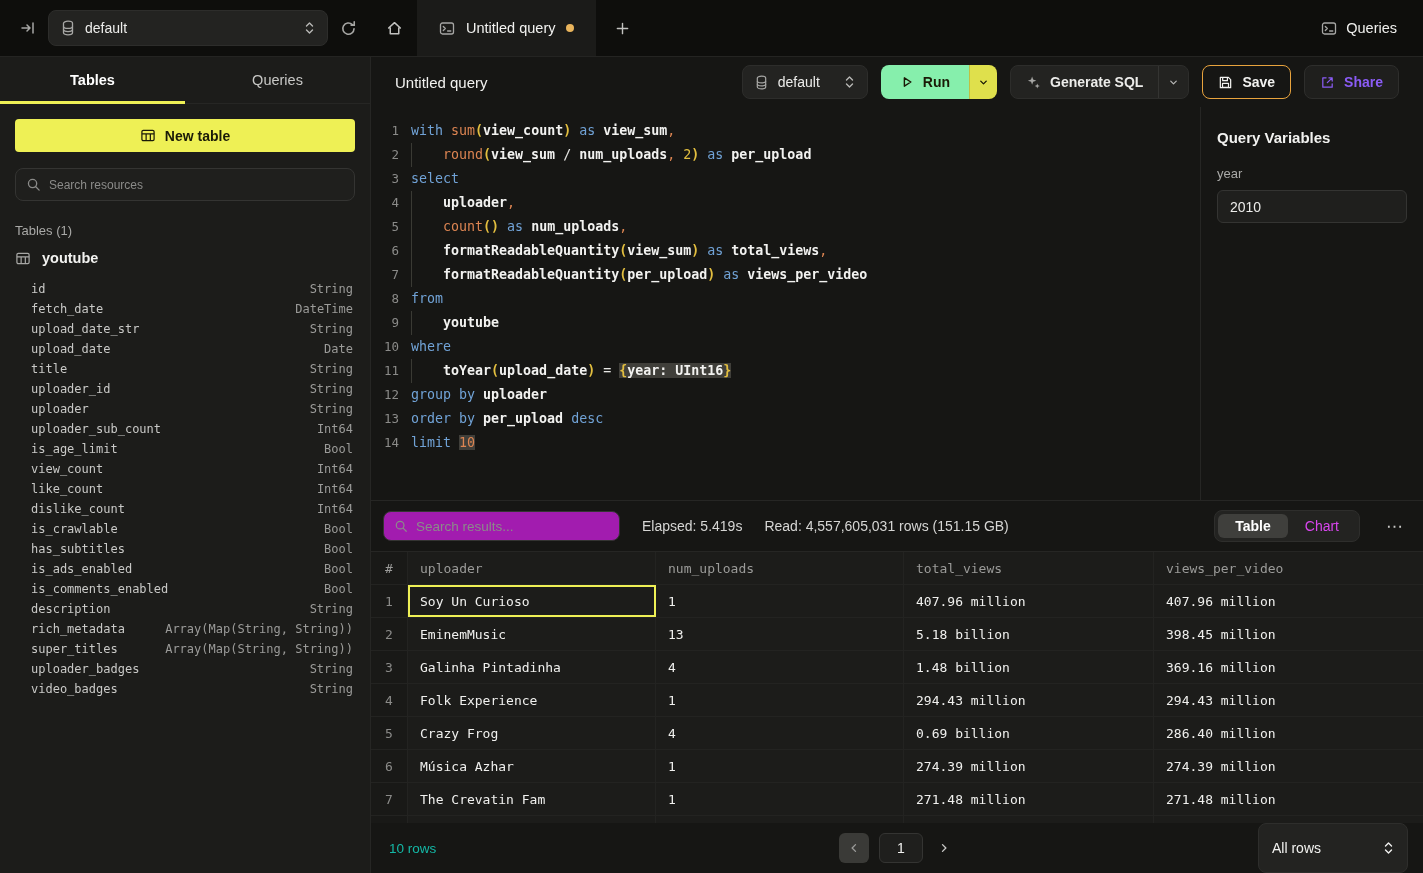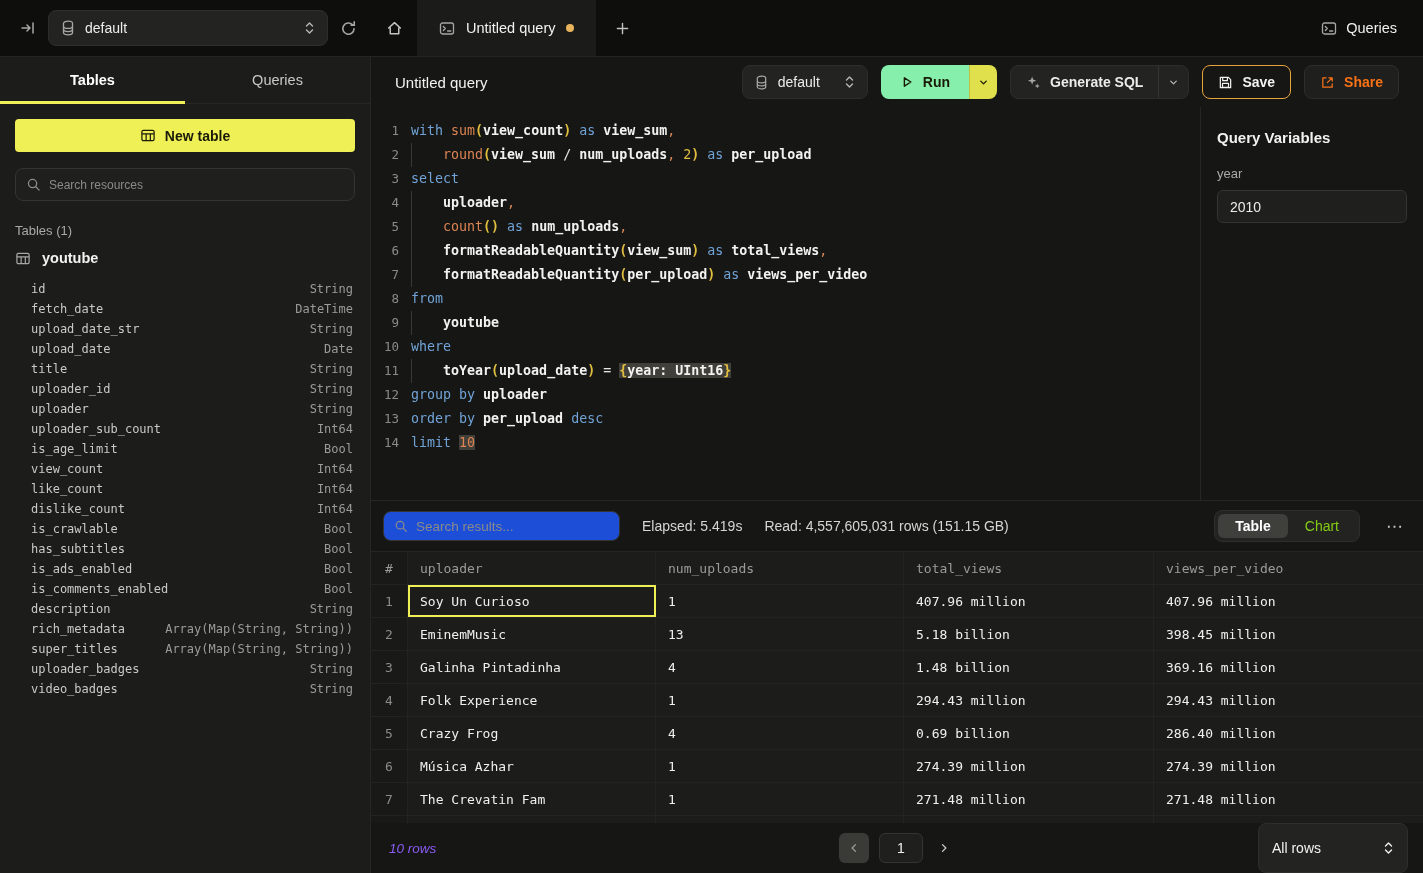--- a/index.html
+++ b/index.html
@@ -59,21 +59,21 @@
   .run-btn{ height:34px; display:flex; border-radius:8px; overflow:hidden; }
   .run-main{ display:flex; align-items:center; gap:9px; padding:0 19px; background:#86efac; color:#1a1a06; font-weight:600; }
   .run-caret{ width:28px; display:flex; align-items:center; justify-content:center; background:#dfe04c;
               color:#1a1a06; border-left:1px solid rgba(0,0,0,.14); }
   .gen-btn{ height:34px; display:flex; align-items:stretch; border-radius:8px; background:#232321; border:1px solid #2d2d2b; }
   .gen-main{ display:flex; align-items:center; gap:9px; padding:0 15px; font-weight:600; }
   .gen-caret{ width:30px; display:flex; align-items:center; justify-content:center; color:#b8b8b6; border-left:1px solid #343432; }
   .save-btn{ height:34px; border-radius:8px; border:1.5px solid #e8a33d; display:flex; align-items:center; gap:9px;
              padding:0 15px; font-weight:600; color:#f2f2f0; }
   .share-btn{ height:34px; border-radius:8px; background:#1f1f1d; border:1px solid #2e2e2c; display:flex;
-              align-items:center; gap:9px; padding:0 15px; font-weight:600; color:#f97316; }
+              align-items:center; gap:9px; padding:0 15px; font-weight:600; color:#8b5cf6; }
 
   
   .workspace{ flex:1; display:flex; min-height:0; border-bottom:1px solid #262624; }
   .editor{ flex:1; min-width:0; padding-top:12px; overflow:hidden;
            font-family:"DejaVu Sans Mono",monospace; font-size:13.3px; }
   .code-line{ display:flex; height:24px; line-height:24px; }
   .gutter{ flex:0 0 28px; text-align:right; color:#8b8b89; font-size:12.5px; }
   .code{ padding-left:12px; white-space:pre; }
   .tk-k{ color:#71a3d7; }
   .tk-f{ color:#dd8552; }
@@ -89,44 +89,44 @@
 
   .varpanel{ flex:0 0 223px; border-left:1px solid #262624; padding:22px 16px; }
   .vp-title{ font-size:15px; font-weight:600; color:#f2f2f0; margin-bottom:20px; }
   .vp-label{ font-size:13px; color:#a9a9a7; margin-bottom:9px; }
   .vp-input{ width:100%; height:33px; background:#1f1f1d; border:1px solid #343432; border-radius:6px;
              color:#ececea; font-size:14px; padding:0 12px; font-family:"Liberation Sans",sans-serif; }
 
   
   .results{ display:flex; flex-direction:column; }
   .results-toolbar{ flex:0 0 50px; display:flex; align-items:center; gap:22px; padding:0 15px 0 12px; }
-  .results-search{ width:237px; height:30px; border-radius:8px; background:#1d4ed8; border:1px solid #343432;
+  .results-search{ width:237px; height:30px; border-radius:8px; background:#a21caf; border:1px solid #343432;
                    display:flex; align-items:center; gap:8px; padding:0 10px; color:#8b8b89; }
   .results-search input{ flex:1; min-width:0; background:transparent; border:none; color:#e8e8e6; font-size:13.5px; }
   .results-search input::placeholder{ color:#8b8b89; }
   .stat{ font-size:14px; color:#d6d6d4; }
   .view-toggle{ margin-left:auto; display:flex; background:#232321; border:1px solid #2e2e2c; border-radius:8px; padding:3px; }
-  .vt-seg{ padding:4px 17px; border-radius:6px; color:#84cc16; }
+  .vt-seg{ padding:4px 17px; border-radius:6px; color:#d946ef; }
   .vt-seg.active{ background:#3f3f3c; color:#ffffff; font-weight:600; }
   .ellipsis-btn{ color:#c8c8c6; font-size:17px; letter-spacing:1px; padding:0 4px; }
 
   .rtable{ flex:0 0 272px; overflow:hidden; border-top:1px solid #262624;
            font-family:"DejaVu Sans Mono",monospace; font-size:13px; }
   .rrow{ display:grid; grid-template-columns:37px 248px 248px 250px 1fr; height:33px;
          background:#1c1c1a; border-bottom:1px solid #232321; }
   .rcell{ display:flex; align-items:center; padding:0 12px; border-right:1px solid #232321; color:#f0f0ee;
           overflow:hidden; white-space:nowrap; }
   .rcell:last-child{ border-right:none; }
   .rcell.rnum{ justify-content:center; padding:0; color:#8b8b89; background:#191917; }
   .rrow.hdr .rcell{ color:#9b9b99; }
   .rcell.selected{ outline:2px solid #eef055; outline-offset:-2px; }
   .rrow.filler{ height:8px; border-bottom:none; }
 
   .results-footer{ flex:1; display:flex; align-items:center; padding:0 15px 0 18px; position:relative; }
-  .row-count{ font-size:13.5px; color:#8b5cf6;font-style:italic; }
+  .row-count{ font-size:13.5px; color:#14b8a6; }
   .pager{ position:absolute; left:50%; transform:translateX(-50%); display:flex; align-items:center; gap:10px; }
   .pg-prev{ width:30px; height:30px; border-radius:6px; background:#3a3a37; color:#9b9b99;
             display:flex; align-items:center; justify-content:center; }
   .pg-page{ width:44px; height:30px; border-radius:6px; background:#1f1f1d; border:1px solid #343432;
             display:flex; align-items:center; justify-content:center; font-size:14px; color:#f2f2f0; }
   .pg-next{ color:#c8c8c6; display:flex; align-items:center; justify-content:center; width:22px; }
   .rows-select{ margin-left:auto; width:150px; height:50px; border-radius:8px; background:#232321; border:1px solid #2e2e2c;
                 display:flex; align-items:center; justify-content:space-between; padding:0 13px; color:#f2f2f0; }
   svg{ display:block; }
 </style>

